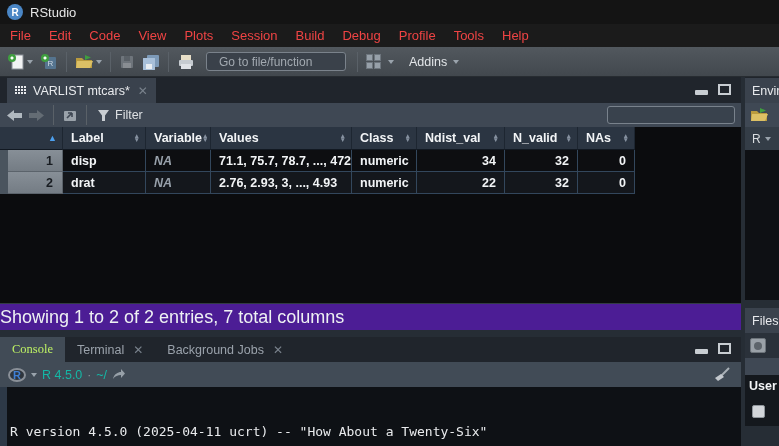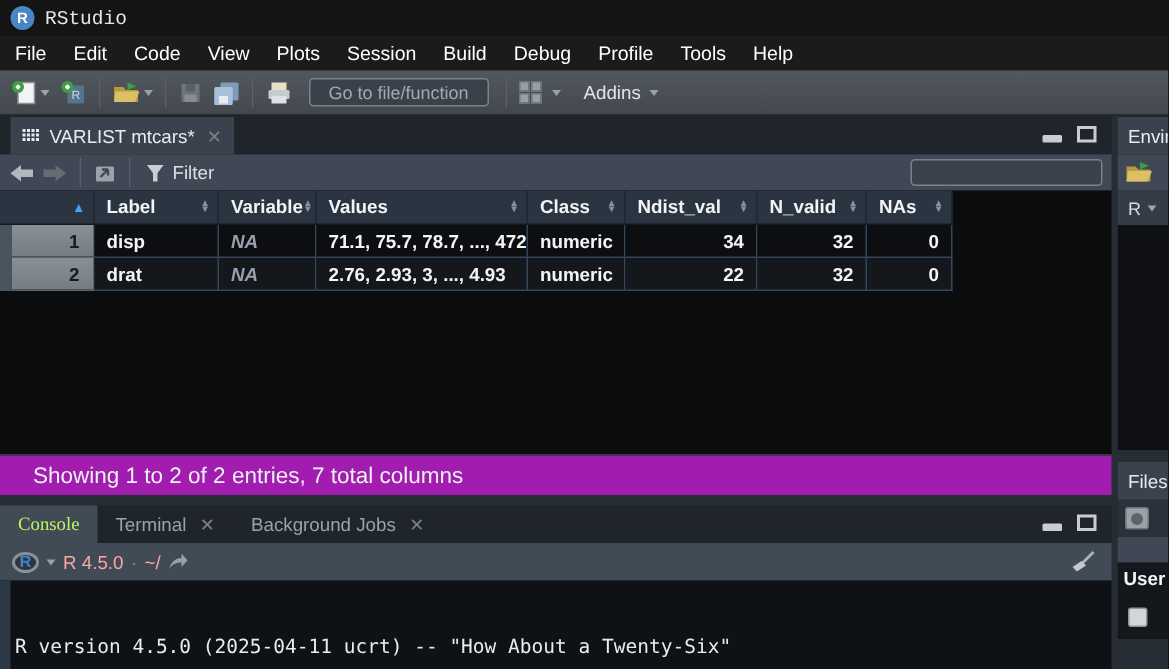--- a/index.html
+++ b/index.html
@@ -7,34 +7,34 @@
   .app {
     position: relative; width: 779px; height: 446px; overflow: hidden;
     background: #262d35; font-family: "Liberation Sans", sans-serif;
     -webkit-font-smoothing: antialiased;
   }
   
   .titlebar { position:absolute; top:0; left:0; right:0; height:24px; background:#141414;
     display:flex; align-items:center; padding-left:7px; gap:7px; }
   .rs-logo { width:16px; height:16px; border-radius:50%; background:#4a86c5; color:#fff;
     font-size:10px; font-weight:bold; display:flex; align-items:center; justify-content:center; }
-  .titlebar-text { color:#e6e6e6; font-size:13px;font-family:Liberation Mono, monospace; }
+  .titlebar-text { color:#e6e6e6; font-size:13px; }
   
   .menubar { position:absolute; top:24px; left:0; right:0; height:23px; background:#1b1b1b;
     display:flex; align-items:center; padding-left:1px; }
-  .menu-item { color:#ffffff; font-size:13px; padding:0 9px; height:100%; display:flex; align-items:center; cursor:default; }
+  .menu-item { color:#ef4444; font-size:13px; padding:0 9px; height:100%; display:flex; align-items:center; cursor:default; }
   
   .toolbar { position:absolute; top:47px; left:0; right:0; height:30px;
     background:linear-gradient(#52585e,#42484e); border-bottom:1px solid #272c31;
     display:flex; align-items:center; padding:0 5px; gap:3px; }
   .tb-sep { width:1px; height:20px; background:#31373d; border-right:1px solid #5a6168; margin:0 3px; }
   .tb-btn { display:flex; align-items:center; gap:2px; padding:1px 2px; }
   .caret { width:0; height:0; border-left:3px solid transparent; border-right:3px solid transparent;
     border-top:4px solid #9aa3ac; display:inline-block; }
-  .goto-box { width:120px; height:19px; margin-left:6px; background:#3a414a; border:1px solid #7a828b;
+  .goto-box { width:140px; height:19px; margin-left:6px; background:#3a414a; border:1px solid #7a828b;
     border-radius:3px; display:flex; align-items:center; padding:0 6px; gap:6px; }
   .goto-box input { flex:1; background:transparent; border:none; outline:none;
     color:#a9b0b7; font-size:12px; font-family:"Liberation Sans",sans-serif; }
   .goto-box input::placeholder { color:#a2a9b0; }
   .grid-icon { width:15px; height:15px; display:grid; grid-template-columns:7px 7px; grid-template-rows:7px 7px; gap:1px; }
   .grid-icon div { background:#97a0a9; border:1px solid #6d757d; }
   .addins { color:#e2e5e8; font-size:12.5px; margin:0 4px 0 8px; }
   
   .src { position:absolute; top:77px; left:0; width:741px; height:253px; }
   .tabbar { height:26px; background:#20252c; display:flex; align-items:flex-end; position:relative; }
@@ -61,31 +61,31 @@
   .sort { display:flex; flex-direction:column; line-height:4.5px; font-size:6.5px; color:#8691a0; }
   .sort-asc { color:#4da0ef; font-size:9px; }
   .td { color:#f2f4f6; font-weight:600; height:22px; display:flex; align-items:center; padding:0 8px;
     border-right:1px solid #33475c; border-bottom:1px solid #33475c; overflow:hidden; white-space:nowrap; }
   .r1 { background:#0d0e11; } .r2 { background:#14171c; }
   .td.num { justify-content:flex-end; }
   .td.rownum { background:linear-gradient(#878f97,#747c84); color:#181c21; font-weight:bold;
     justify-content:flex-end; padding-right:9px; border-right:1px solid #5b636b; border-bottom:1px solid #5b636b; }
   .td.mcol { background:#4a545e; border-right:none; border-bottom:none; padding:0; }
   .td.na { color:#98a1ab; font-style:italic; }
-  .status { position:absolute; bottom:0; left:0; right:0; height:27px; background:#a21caf;
-    border-top:1px solid #333c45; display:flex; align-items:center; padding-left:22px;
-    color:#eef1f3; font-size:15px; }
+  .status { position:absolute; bottom:0; left:0; right:0; height:27px; background:#4c1d95;
+    border-top:1px solid #333c45; display:flex; align-items:center; padding-left:0;
+    color:#eef1f3; font-size:18px; }
   
   .console { position:absolute; top:337px; left:0; width:741px; height:109px; }
   .ctab { height:25px; display:flex; align-items:center; padding:0 12px; gap:7px; font-size:12.5px; color:#9aa2ab; }
   .ctab.active { background:#414b56; color:#bef264;font-family:Liberation Serif, serif; }
   .cversion { height:25px; background:#414b56; display:flex; align-items:center; padding:0 8px; gap:5px; position:relative; }
   .rlogo { width:18px; height:14px; border:2px solid #8a9098; border-radius:50%; display:flex;
     align-items:center; justify-content:center; color:#3f7fd4; font-weight:bold; font-size:11px; background:#2e353d; }
-  .cver-text { color:#fca5a5; font-size:12.5px; }
+  .cver-text { color:#14b8a6; font-size:12.5px; }
   .cdot { color:#8d959d; font-size:12px; }
   .cout { height:59px; background:#0e1115; position:relative; }
   .cgutter { position:absolute; left:0; top:0; bottom:0; width:7px; background:#2d3947; }
   .clines { position:absolute; left:10px; top:4px; font-family:"DejaVu Sans Mono", monospace;
     font-size:13px; line-height:16.5px; color:#e9ebed; white-space:pre; }
   
   .rpane-top { position:absolute; left:745px; top:77px; width:34px; height:223px; overflow:hidden; }
   .rpane-bot { position:absolute; left:745px; top:308px; width:34px; height:118px; overflow:hidden; }
   .rtab { height:25px; background:#3a424d; color:#e8eaed; font-size:12.5px; display:flex;
     align-items:center; padding-left:7px; white-space:nowrap; overflow:hidden; }

